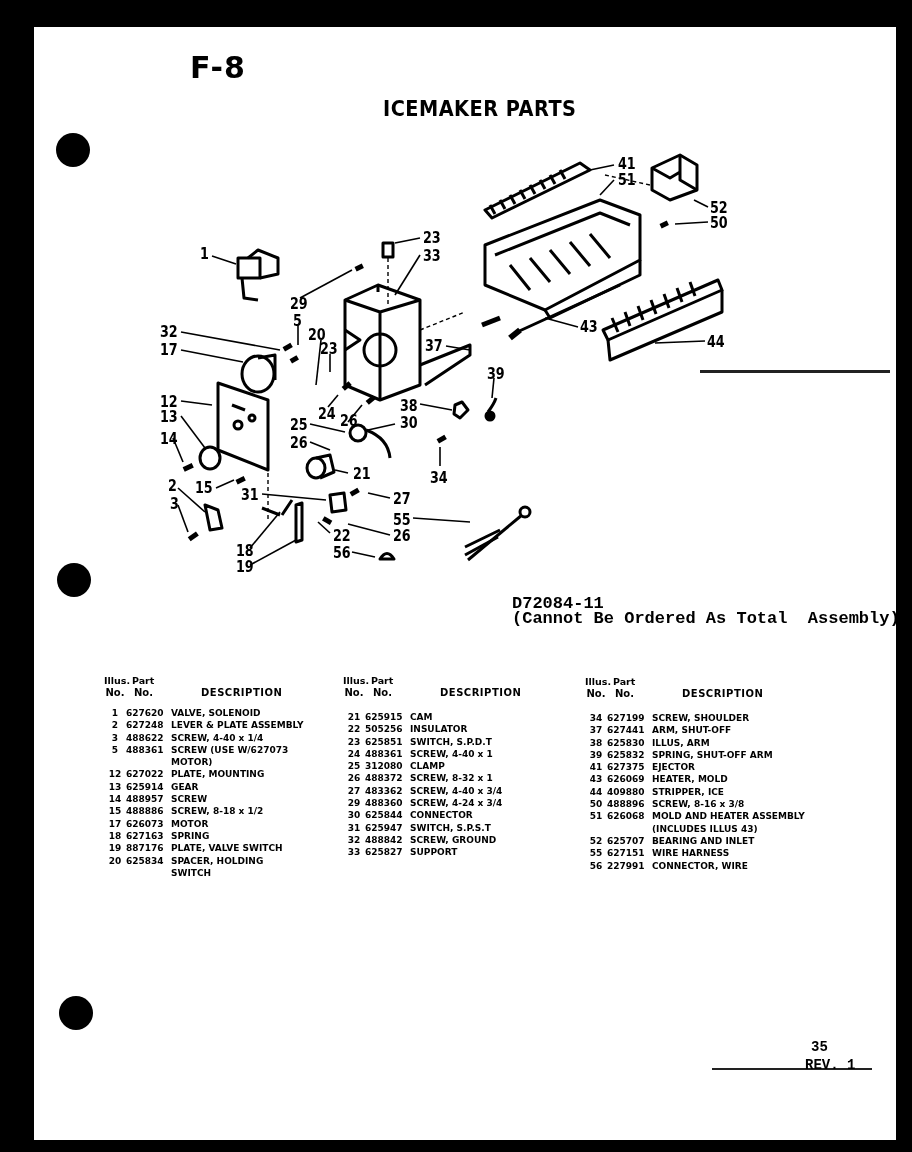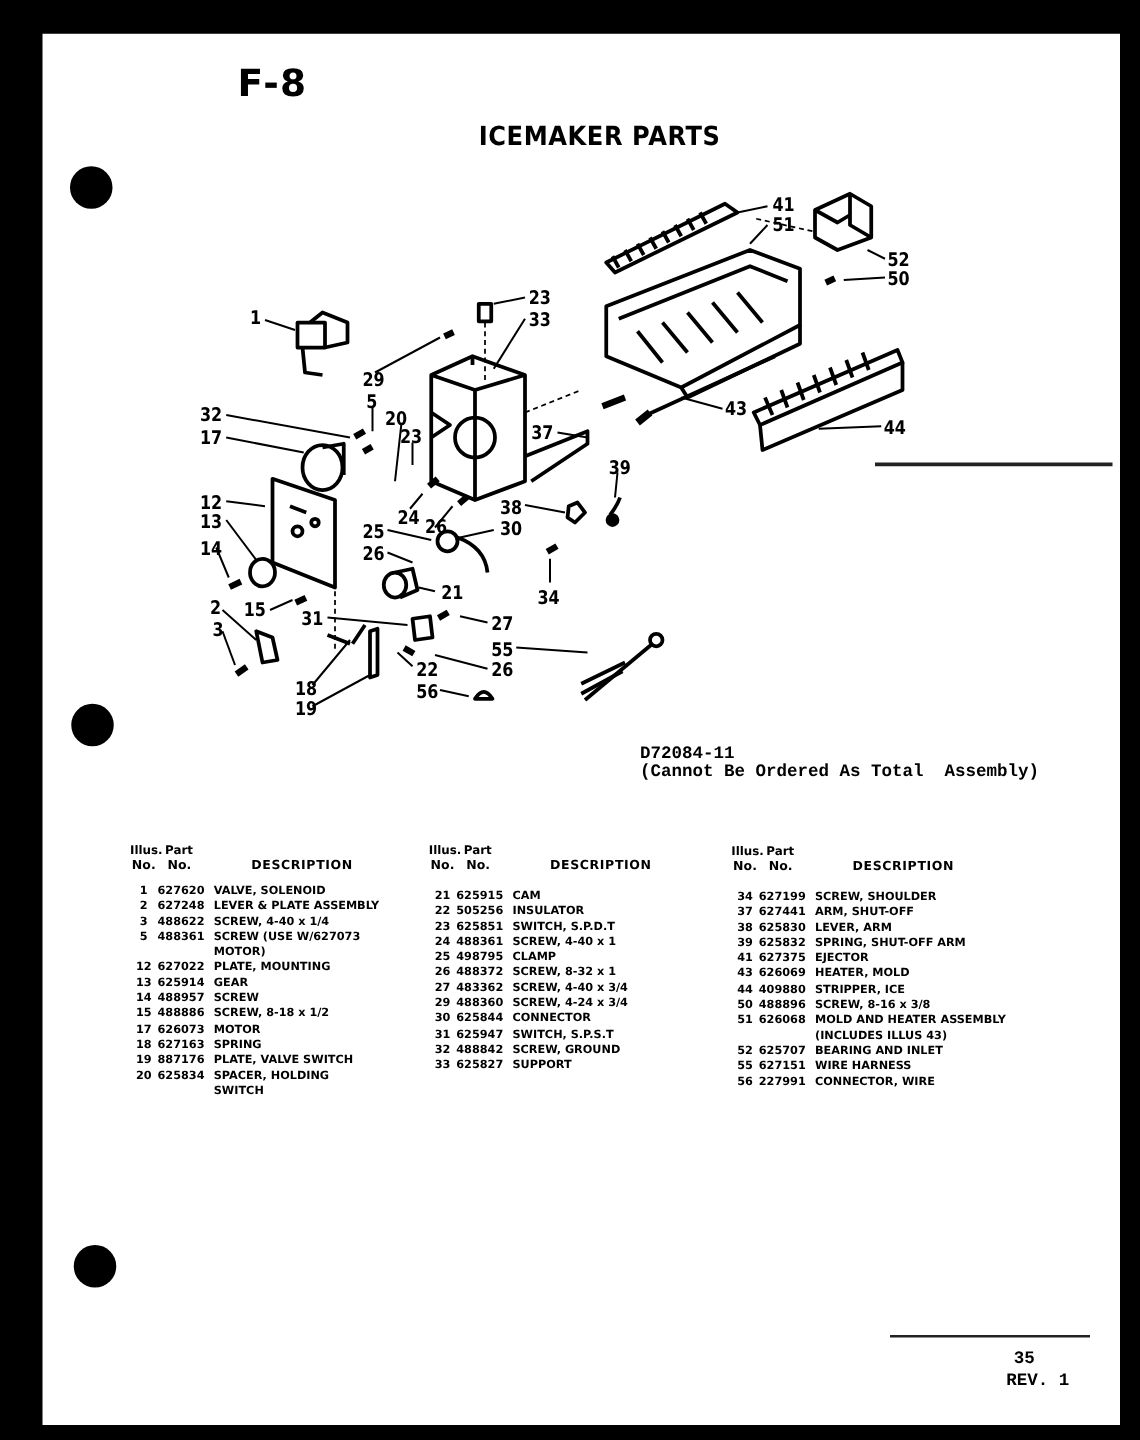--- a/index.html
+++ b/index.html
@@ -22,36 +22,36 @@
     position: absolute; left: 383px; top: 97px; font-size: 21px; font-weight: bold;
     font-family: "DejaVu Sans", sans-serif; letter-spacing: 0.5px; transform: scaleX(0.92); transform-origin: left;
   }
   .diagram { position: absolute; left: 0; top: 0; width: 912px; height: 600px; }
   .callout {
     position: absolute; font-family: "DejaVu Sans", sans-serif; font-weight: bold;
     font-size: 15px; line-height: 15px; transform: scaleX(0.85); transform-origin: left;
   }
   .assy-note {
     position: absolute; left: 512px; top: 596px; font-family: "Liberation Mono", monospace;
-    font-size: 14px; line-height: 15px; font-weight: bold; white-space: pre;
+    font-size: 17px; line-height: 15px; font-weight: bold; white-space: pre;
   }
   .tbl {
     position: absolute; font-family: "DejaVu Sans", sans-serif; font-weight: bold;
     font-size: 9px; line-height: 12.3px;
   }
   .tbl .hdr1 { height: 12px; font-size: 9.5px; }
   .tbl .hdr2 { height: 20px; font-size: 10px; display: flex; }
   .tbl .row { display: flex; }
   .tbl .c-no { width: 22px; text-align: center; }
   .tbl .c-part { width: 45px; }
   .tbl .c-desc { flex: 1; white-space: nowrap; }
   .tbl .hdr2 .c-desc { padding-left: 22px; letter-spacing: 0.5px; }
   .tbl .cont .c-desc { padding-left: 0; }
   .footer {
-    position: absolute; left: 805px; top: 1078px; font-family: "Liberation Mono", monospace;
+    position: absolute; left: 805px; top: 1038px; font-family: "Liberation Mono", monospace;
     font-weight: bold; font-size: 14px; line-height: 18px;
   }
   .scanline { position: absolute; height: 2px; background: #222; }
 </style>
 </head>
 <body>
 
 <div class="page"></div>
 
 <div class="hole" style="left:56px;top:133px;"></div>
@@ -364,21 +364,21 @@
         <span class="c-part">625851</span>
         <span class="c-desc">SWITCH, S.P.D.T</span>
       </div>
       <div class="row">
         <span class="c-no">24</span>
         <span class="c-part">488361</span>
         <span class="c-desc">SCREW, 4-40 x 1</span>
       </div>
       <div class="row">
         <span class="c-no">25</span>
-        <span class="c-part">498795</span>
+        <span class="c-part">312080</span>
         <span class="c-desc">CLAMP</span>
       </div>
       <div class="row">
         <span class="c-no">26</span>
         <span class="c-part">488372</span>
         <span class="c-desc">SCREW, 8-32 x 1</span>
       </div>
       <div class="row">
         <span class="c-no">27</span>
         <span class="c-part">483362</span>
@@ -429,21 +429,21 @@
         <span class="c-desc">SCREW, SHOULDER</span>
       </div>
       <div class="row">
         <span class="c-no">37</span>
         <span class="c-part">627441</span>
         <span class="c-desc">ARM, SHUT-OFF</span>
       </div>
       <div class="row">
         <span class="c-no">38</span>
         <span class="c-part">625830</span>
-        <span class="c-desc">LEVER, ARM</span>
+        <span class="c-desc">ILLUS, ARM</span>
       </div>
       <div class="row">
         <span class="c-no">39</span>
         <span class="c-part">625832</span>
         <span class="c-desc">SPRING, SHUT-OFF ARM</span>
       </div>
       <div class="row">
         <span class="c-no">41</span>
         <span class="c-part">627375</span>
         <span class="c-desc">EJECTOR</span>

